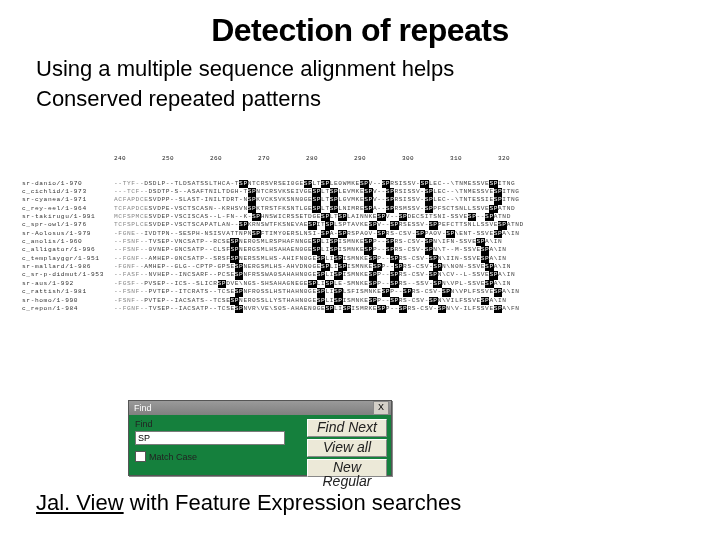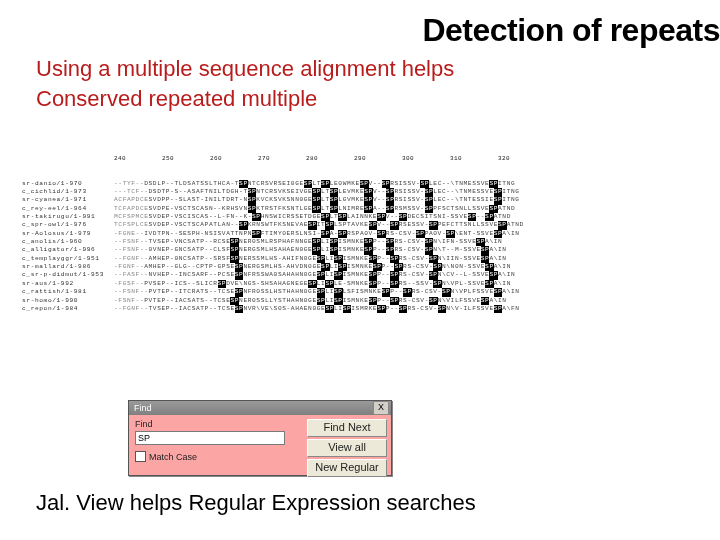--- a/index.html
+++ b/index.html
@@ -9,27 +9,27 @@
     height: 540px;
     background: #fff;
     font-family: Verdana, Geneva, sans-serif;
     overflow: hidden;
     position: relative;
   }
   .title {
     font-size: 32px;
     font-weight: bold;
     letter-spacing: -0.5px;
-    text-align: right;
+    text-align: center;
     margin: 12px 0 6px 0;
     color: #000;
   }
   .subtitle {
     font-size: 22px;
-    color: #b91c1c;
+    color: #000000;
     margin: 0 16px 2px 36px;
     line-height: 1.25;
   }
   .align-wrap {
     margin: 26px 0 0 0;
     padding: 0 18px 0 22px;
     font-family: "Courier New", monospace;
     font-size: 6.2px;
     line-height: 1.35;
     letter-spacing: 0.6px;
@@ -54,21 +54,21 @@
   .h { background:#000; color:#fff; }
   .g { color:#888; }
 
   
   .find-dlg {
     position: absolute;
     left: 128px;
     top: 400px;
     width: 262px;
     height: 74px;
-    background: #fca5a5;
+    background: #15803d;
     border: 1px solid #555;
     box-shadow: 1px 1px 0 #888;
     font-family: Tahoma, sans-serif;
     font-size: 10px;
     color: #222;
   }
   .dlg-title {
     height: 14px;
     background: linear-gradient(#9a9a9a,#808080);
     display: flex;
@@ -97,40 +97,41 @@
     font-size:9px; padding:0 2px; box-sizing:border-box;
   }
   .dlg-check { margin-top:6px; font-size:9px; display:flex; align-items:center; gap:3px;}
   .cb { width:9px;height:9px;border:1px solid #555;background:#fff;display:inline-block;}
   .dlg-right { display:flex; flex-direction:column; gap:2px; }
   .dlg-btn {
     width: 78px; height:16px;
     background:#ece9d8;
     border:1px solid #888;
     border-top-color:#fff; border-left-color:#fff;
-    font-size:11px;
+    font-size:14px;
     text-align:center;
     line-height:14px;
     cursor:default;
+    font-style:italic;
   }
   .footer {
     position:absolute;
     left: 36px;
     bottom: 24px;
     font-size: 22px;
     color:#000;
   }
-  .footer .u { }
+  .footer .u { text-decoration: underline; }
 </style>
 </head>
 <body>
 
 <div class="title">Detection of repeats</div>
 <div class="subtitle">Using a multiple sequence alignment helps</div>
-<div class="subtitle">Conserved repeated multiple</div>
+<div class="subtitle">Conserved repeated patterns</div>
 
 <div class="align-wrap">
   <div class="ruler" id="ruler">240         250         260         270         280         290         300         310         320         </div>
   <div id="rows"><div class="row"><div class="lbl">sr-danio/1-970</div><div class="seq"><span class="g">--TYF--</span><span>DSDLP--TLDSATSSLTHCA-T</span><span class="h">SP</span><span>NTCRSVRSEI0GE</span><span class="h">SP</span><span>LT</span><span class="h">SP</span><span>LE0WMKE</span><span class="h">SP</span><span>V--</span><span class="h">SP</span><span>RSISSV-</span><span class="h">SP</span><span>LEC--\TNMESSVE</span><span class="h">SP</span><span>ITNG</span></div></div><div class="row"><div class="lbl">c_cichlid/1-973</div><div class="seq"><span class="g">---TCF--</span><span>DSDTP-S--ASAFTNILTDGH-T</span><span class="h">SP</span><span>NTCRSVKSEIVGE</span><span class="h">SP</span><span>LT</span><span class="h">SP</span><span>LEVMKE</span><span class="h">SP</span><span>V--</span><span class="h">SP</span><span>RSISSV-</span><span class="h">SP</span><span>LEC--\TNMESSVE</span><span class="h">SP</span><span>ITNG</span></div></div><div class="row"><div class="lbl">sr-cyanea/1-971</div><div class="seq"><span class="g">ACFAPDCE</span><span>SVDPP--SLAST-INILTDRT-N</span><span class="h">SP</span><span>KVCKSVKSNN0GE</span><span class="h">SP</span><span>LT</span><span class="h">SP</span><span>LGVMKE</span><span class="h">SP</span><span>V--</span><span class="h">SP</span><span>RSISSV-</span><span class="h">SP</span><span>LEC--\TNTESSIE</span><span class="h">SP</span><span>ITNG</span></div></div><div class="row"><div class="lbl">c_rey-eel/1-964</div><div class="seq"><span class="g">TCFAPDCE</span><span>SVDPE-VSCTSCASN--KRHSVN</span><span class="h">SP</span><span>KTRSTFKSNTLGE</span><span class="h">SP</span><span>LT</span><span class="h">SP</span><span>LNIMRE</span><span class="h">SP</span><span>A--</span><span class="h">SP</span><span>RSMSSV-</span><span class="h">SP</span><span>PFSCTSNLLSSVE</span><span class="h">SP</span><span>ATND</span></div></div><div class="row"><div class="lbl">sr-takirugu/1-991</div><div class="seq"><span class="g">MCFSPMCE</span><span>SVDEP-VSCISCAS--L-FN--K-</span><span class="h">SP</span><span>HNSWICRSSETDGE</span><span class="h">SP</span><span>LT</span><span class="h">SP</span><span>LAINNKE</span><span class="h">SP</span><span>V--</span><span class="h">SP</span><span>DECSITSNI-SSVE</span><span class="h">SP</span><span>--</span><span class="h">SP</span><span>ATND</span></div></div><div class="row"><div class="lbl">c_spr-owl/1-976</div><div class="seq"><span class="g">TCFSPLCE</span><span>SVDEP-VSCTSCAPATLAN--</span><span class="h">SP</span><span>KRNSWTFKSNEVAE</span><span class="h">SP</span><span>IT</span><span class="h">SP</span><span>LSPTAVKE</span><span class="h">SP</span><span>V--</span><span class="h">SP</span><span>RSESSV-</span><span class="h">SP</span><span>PEFCTTSNLLSSVE</span><span class="h">SP</span><span>ATND</span></div></div><div class="row"><div class="lbl">sr-Aolosus/1-979</div><div class="seq"><span class="g">-FGNE--</span><span>IVDTPN--SESPH-NSISVATTNPN</span><span class="h">SP</span><span>FTIMY0ERSLNSI-</span><span class="h">SP</span><span>A-</span><span class="h">SP</span><span>RSPA0V-</span><span class="h">SP</span><span>RS-CSV-</span><span class="h">SP</span><span>PA0V-</span><span class="h">SP</span><span>\ENT-SSVE</span><span class="h">SP</span><span>A\IN</span></div></div><div class="row"><div class="lbl">c_anolis/1-960</div><div class="seq"><span class="g">--FSNF--</span><span>TVSEP-VNCSATP--RCSE</span><span class="h">SP</span><span>NER0SMLRSPHAFNNGE</span><span class="h">SP</span><span>LI</span><span class="h">SP</span><span>ISMNKE</span><span class="h">SP</span><span>P--</span><span class="h">SP</span><span>RS-CSV-</span><span class="h">SP</span><span>N\IFN-SSVE</span><span class="h">SP</span><span>A\IN</span></div></div><div class="row"><div class="lbl">c_alligator/1-996</div><div class="seq"><span class="g">--FSNF--</span><span>0VNEP-GNCSATP--CLSF</span><span class="h">SP</span><span>NERGSMLHSAHAEN0GE</span><span class="h">SP</span><span>LI</span><span class="h">SP</span><span>ISMNKE</span><span class="h">SP</span><span>P--</span><span class="h">SP</span><span>RS-CSV-</span><span class="h">SP</span><span>N\T--M-SSVE</span><span class="h">SP</span><span>A\IN</span></div></div><div class="row"><div class="lbl">c_templayggr/1-951</div><div class="seq"><span class="g">--FGNF--</span><span>AMHEP-0NCSATP--SRSF</span><span class="h">SP</span><span>NERSSMLHS-AHIFN0GE</span><span class="h">SP</span><span>LI</span><span class="h">SP</span><span>ISMNKE</span><span class="h">SP</span><span>P--</span><span class="h">SP</span><span>RS-CSV-</span><span class="h">SP</span><span>N\IIN-SSVE</span><span class="h">SP</span><span>A\IN</span></div></div><div class="row"><div class="lbl">sr-mallard/1-986</div><div class="seq"><span class="g">-FGNF--</span><span>AMHEP--GLG--CPTP-GPSE</span><span class="h">SP</span><span>NERGSMLHS-AHVDN0GE</span><span class="h">SP</span><span>LI</span><span class="h">SP</span><span>ISMNKE</span><span class="h">SP</span><span>P--</span><span class="h">SP</span><span>RS-CSV-</span><span class="h">SP</span><span>N\N0N-SSVE</span><span class="h">SP</span><span>A\IN</span></div></div><div class="row"><div class="lbl">c_sr-p-didmut/1-953</div><div class="seq"><span class="g">--FASF--</span><span>NVHEP--INCSARF--PCSE</span><span class="h">SP</span><span>NFRSSWA0SAHAHN0GE</span><span class="h">SP</span><span>LI</span><span class="h">SP</span><span>ISMNKE</span><span class="h">SP</span><span>P--</span><span class="h">SP</span><span>RS-CSV-</span><span class="h">SP</span><span>N\CV--L-SSVE</span><span class="h">SP</span><span>A\IN</span></div></div><div class="row"><div class="lbl">sr-aus/1-992</div><div class="seq"><span class="g">-FGSF--</span><span>PVSEP--ICS--SLICR</span><span class="h">SP</span><span>DVE\NGS-SHSAHAGNEGE</span><span class="h">SP</span><span>LI</span><span class="h">SP</span><span>LE-SMNKE</span><span class="h">SP</span><span>P--</span><span class="h">SP</span><span>RS--SSV-</span><span class="h">SP</span><span>N\VPL-SSVE</span><span class="h">SP</span><span>A\IN</span></div></div><div class="row"><div class="lbl">c_rattish/1-981</div><div class="seq"><span class="g">--FSNF--</span><span>PVTEP--ITCRATS--TCSE</span><span class="h">SP</span><span>NFR0SSLHSTHAHN0GE</span><span class="h">SP</span><span>LI</span><span class="h">SP</span><span>LSFISMNKE</span><span class="h">SP</span><span>P--</span><span class="h">SP</span><span>RS-CSV-</span><span class="h">SP</span><span>N\VPLFSSVE</span><span class="h">SP</span><span>A\IN</span></div></div><div class="row"><div class="lbl">sr-homo/1-990</div><div class="seq"><span class="g">-FSNF--</span><span>PVTEP--IACSATS--TCSE</span><span class="h">SP</span><span>NER0SSLLYSTHAHN0GE</span><span class="h">SP</span><span>LI</span><span class="h">SP</span><span>ISMNKE</span><span class="h">SP</span><span>P--</span><span class="h">SP</span><span>RS-CSV-</span><span class="h">SP</span><span>N\VILFSSVE</span><span class="h">SP</span><span>A\IN</span></div></div><div class="row"><div class="lbl">c_repon/1-984</div><div class="seq"><span class="g">--FGNF--</span><span>TVSEP--IACSATP--TCSE</span><span class="h">SP</span><span>NVR\VE\S0S-AHAEN0GE</span><span class="h">SP</span><span>LI</span><span class="h">SP</span><span>ISMRKE</span><span class="h">SP</span><span>P--</span><span class="h">SP</span><span>RS-CSV-</span><span class="h">SP</span><span>N\V-ILFSSVE</span><span class="h">SP</span><span>A\FN</span></div></div></div>
 </div>
 
 <div class="find-dlg">
   <div class="dlg-title">
     <span>Find</span>
     <span class="sp"></span>
@@ -147,14 +148,14 @@
     </div>
     <div class="dlg-right">
       <div class="dlg-btn">Find Next</div>
       <div class="dlg-btn">View all</div>
       <div class="dlg-btn">New Regular</div>
     </div>
   </div>
 </div>
 
 <div class="footer">
-  <span class="u">Jal. View</span><span> helps Regular Expression searches</span>
+  <span class="u">Jal. View</span><span> with Feature Expression searches</span>
 </div>
 
 </body></html>

